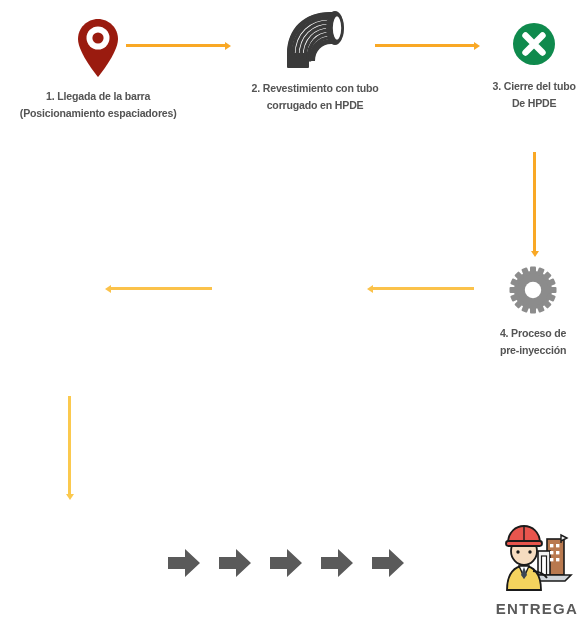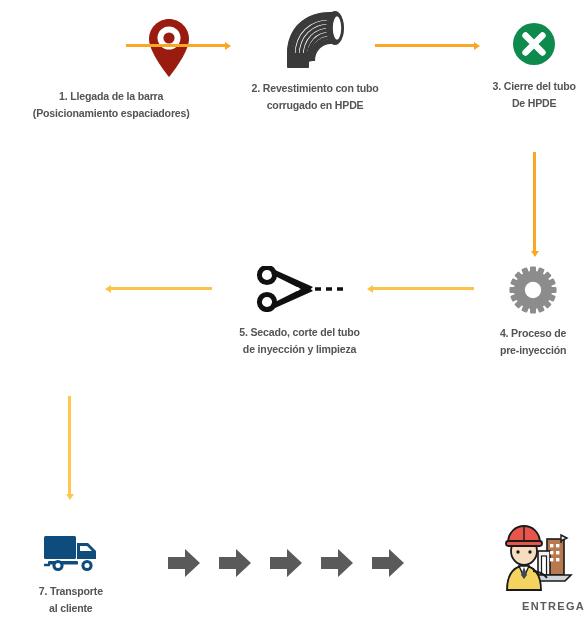--- a/index.html
+++ b/index.html
@@ -107,32 +107,32 @@
     align-items: center;
   }
   .blk-arrow { margin-right: 18px; }
   .blk-arrow:last-child { margin-right: 0; }
 
   .entrega-label {
     position: absolute;
     color: #5a5a5a;
     font-family: "Liberation Sans", sans-serif;
     font-weight: bold;
-    font-size: 11px;
+    font-size: 15px;
     letter-spacing: 1.3px;
-    text-align: right;
+    text-align: center;
     white-space: nowrap;
   }
 </style>
 </head>
 <body>
 
 <div class="stage">
 
-  <div class="node" style="left:16px; top:18px; width:180px;align-items:flex-end;">
+  <div class="node" style="left:8px; top:18px; width:180px;">
     <div class="icon-box" style="width:54px;height:60px;">
       <svg width="40" height="58" viewBox="0 0 40 58" aria-hidden="true">
         <path d="M20 0 C9 0 0 9 0 20 C0 34 20 58 20 58 C20 58 40 34 40 20 C40 9 31 0 20 0 Z" fill="#9a1b0f"></path>
         <circle cx="20" cy="19" r="11.5" fill="#ffffff"></circle>
         <circle cx="20" cy="19" r="5.6" fill="#9a1b0f"></circle>
       </svg>
     </div>
     <div class="caption">
       <span>1. Llegada de la barra</span>
       <span class="l2">(Posicionamiento espaciadores)</span>
@@ -194,38 +194,20 @@
 
   <div class="v-conn" style="left:533px; top:152px; height:100px;">
     <span class="vhead down"></span>
   </div>
 
 
   <div class="h-conn light" style="left:110px; top:287px; width:102px;">
     <span class="head left"></span>
   </div>
 
-  <div class="node" style="left:210px; top:264px; width:180px;">
-    <div class="icon-box" style="width:92px;height:50px;">
-      <svg width="90" height="46" viewBox="0 0 90 46" aria-hidden="true">
-        <g fill="#101010">
-          <path d="M16 8 L52 26 L58 21 L20 4 Z"></path>
-          <path d="M16 38 L52 20 L58 25 L20 42 Z"></path>
-        </g>
-        <circle cx="12" cy="9" r="7.6" fill="none" stroke="#101010" stroke-width="5"></circle>
-        <circle cx="12" cy="36" r="7.6" fill="none" stroke="#101010" stroke-width="5"></circle>
-        <circle cx="42" cy="23" r="2.1" fill="#ffffff"></circle>
-        <path d="M60 23 L88 23" stroke="#101010" stroke-width="3.6" stroke-dasharray="6 5" stroke-linecap="butt"></path>
-      </svg>
-    </div>
-    <div class="caption">
-      <span>5. Secado, corte del tubo</span>
-      <span class="l2">de inyección y limpieza</span>
-    </div>
-  </div>
 
   <div class="h-conn light" style="left:372px; top:287px; width:102px;">
     <span class="head left"></span>
   </div>
 
   <div class="node" style="left:458px; top:265px; width:150px;">
     <div class="icon-box" style="width:50px;height:50px;">
       <svg width="48" height="48" viewBox="0 0 48 48" aria-hidden="true">
         <g fill="#8c8c8c">
           <circle cx="24" cy="24" r="19"></circle>
@@ -254,41 +236,20 @@
     <div class="caption">
       <span>4. Proceso de</span>
       <span class="l2">pre-inyección</span>
     </div>
   </div>
 
   <div class="v-conn light" style="left:68px; top:396px; height:99px;">
     <span class="vhead down"></span>
   </div>
 
-  <div class="node" style="left:13px; top:533px; width:115px;">
-    <div class="icon-box" style="width:58px;height:40px;">
-      <svg width="56" height="38" viewBox="0 0 56 38" aria-hidden="true">
-        <g fill="#0e4c7e">
-          <rect x="1" y="2" width="32" height="23" rx="1.5"></rect>
-          <path d="M34 9 L45 9 L53 17 L53 25 L34 25 Z"></path>
-          <rect x="5" y="27" width="30" height="3.6" rx="1.2"></rect>
-        </g>
-        <path d="M37 12 L44 12 L49 17 L37 17 Z" fill="#ffffff"></path>
-        <circle cx="15" cy="31.5" r="5.6" fill="#0e4c7e"></circle>
-        <circle cx="15" cy="31.5" r="2.5" fill="#ffffff"></circle>
-        <circle cx="44" cy="31.5" r="5.6" fill="#0e4c7e"></circle>
-        <circle cx="44" cy="31.5" r="2.5" fill="#ffffff"></circle>
-        <path d="M2 31 L6 31" stroke="#0e4c7e" stroke-width="2.4" stroke-linecap="round"></path>
-      </svg>
-    </div>
-    <div class="caption">
-      <span>7. Transporte</span>
-      <span class="l2">al cliente</span>
-    </div>
-  </div>
 
   <div class="arrow-strip" style="left:168px; top:548px;">
     <span class="blk-arrow">
       <svg width="33" height="30" viewBox="0 0 33 30" aria-hidden="true">
         <path d="M0 9 L17 9 L17 1 L32 15 L17 29 L17 21 L0 21 Z" fill="#5a5a5a"></path>
       </svg>
     </span>
     <span class="blk-arrow">
       <svg width="33" height="30" viewBox="0 0 33 30" aria-hidden="true">
         <path d="M0 9 L17 9 L17 1 L32 15 L17 29 L17 21 L0 21 Z" fill="#5a5a5a"></path>

